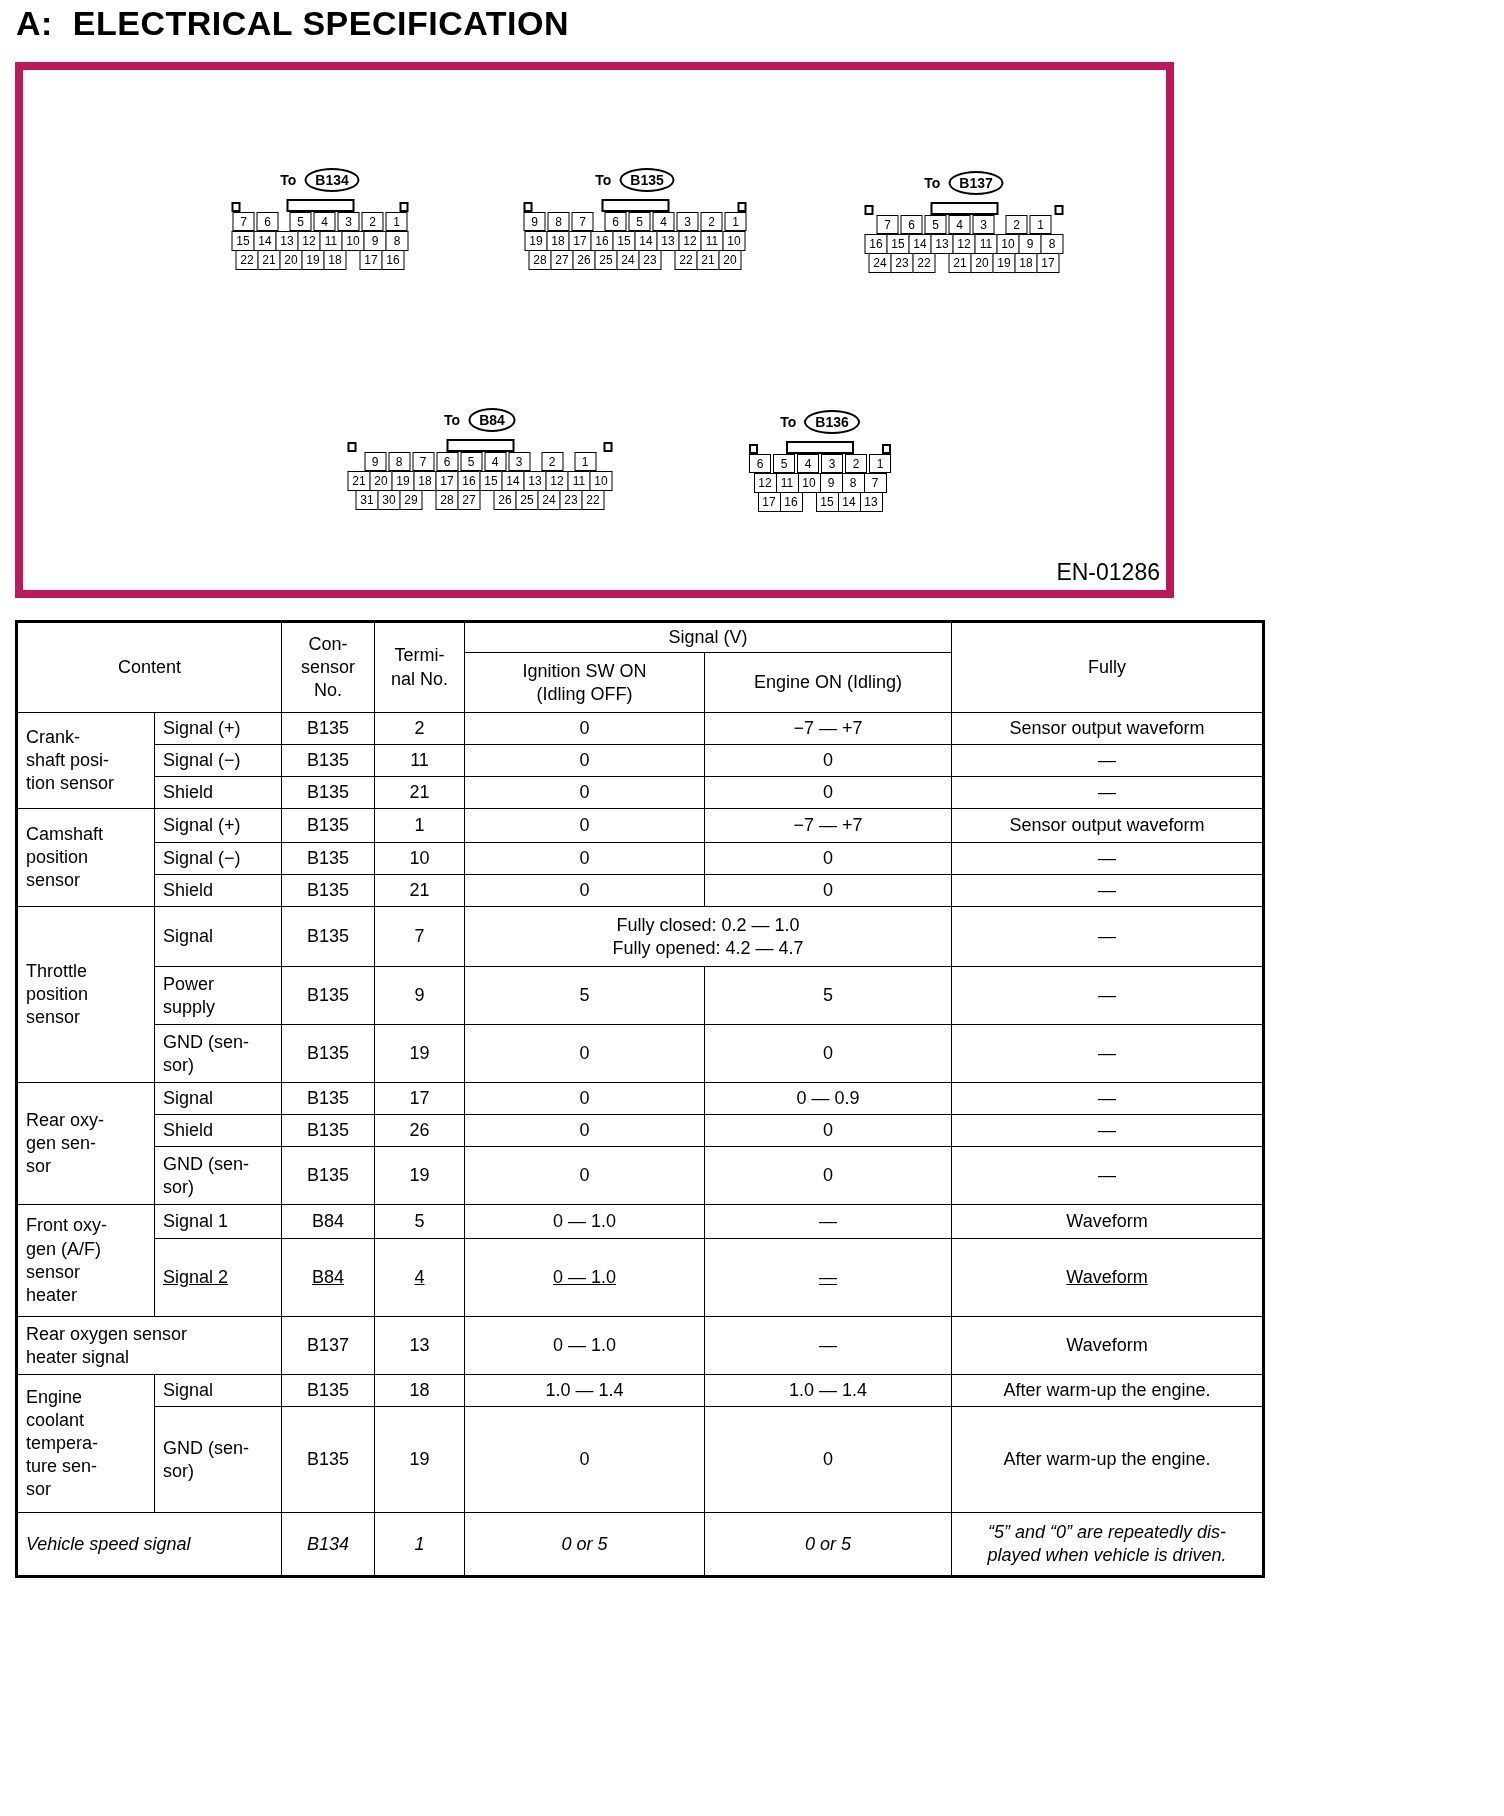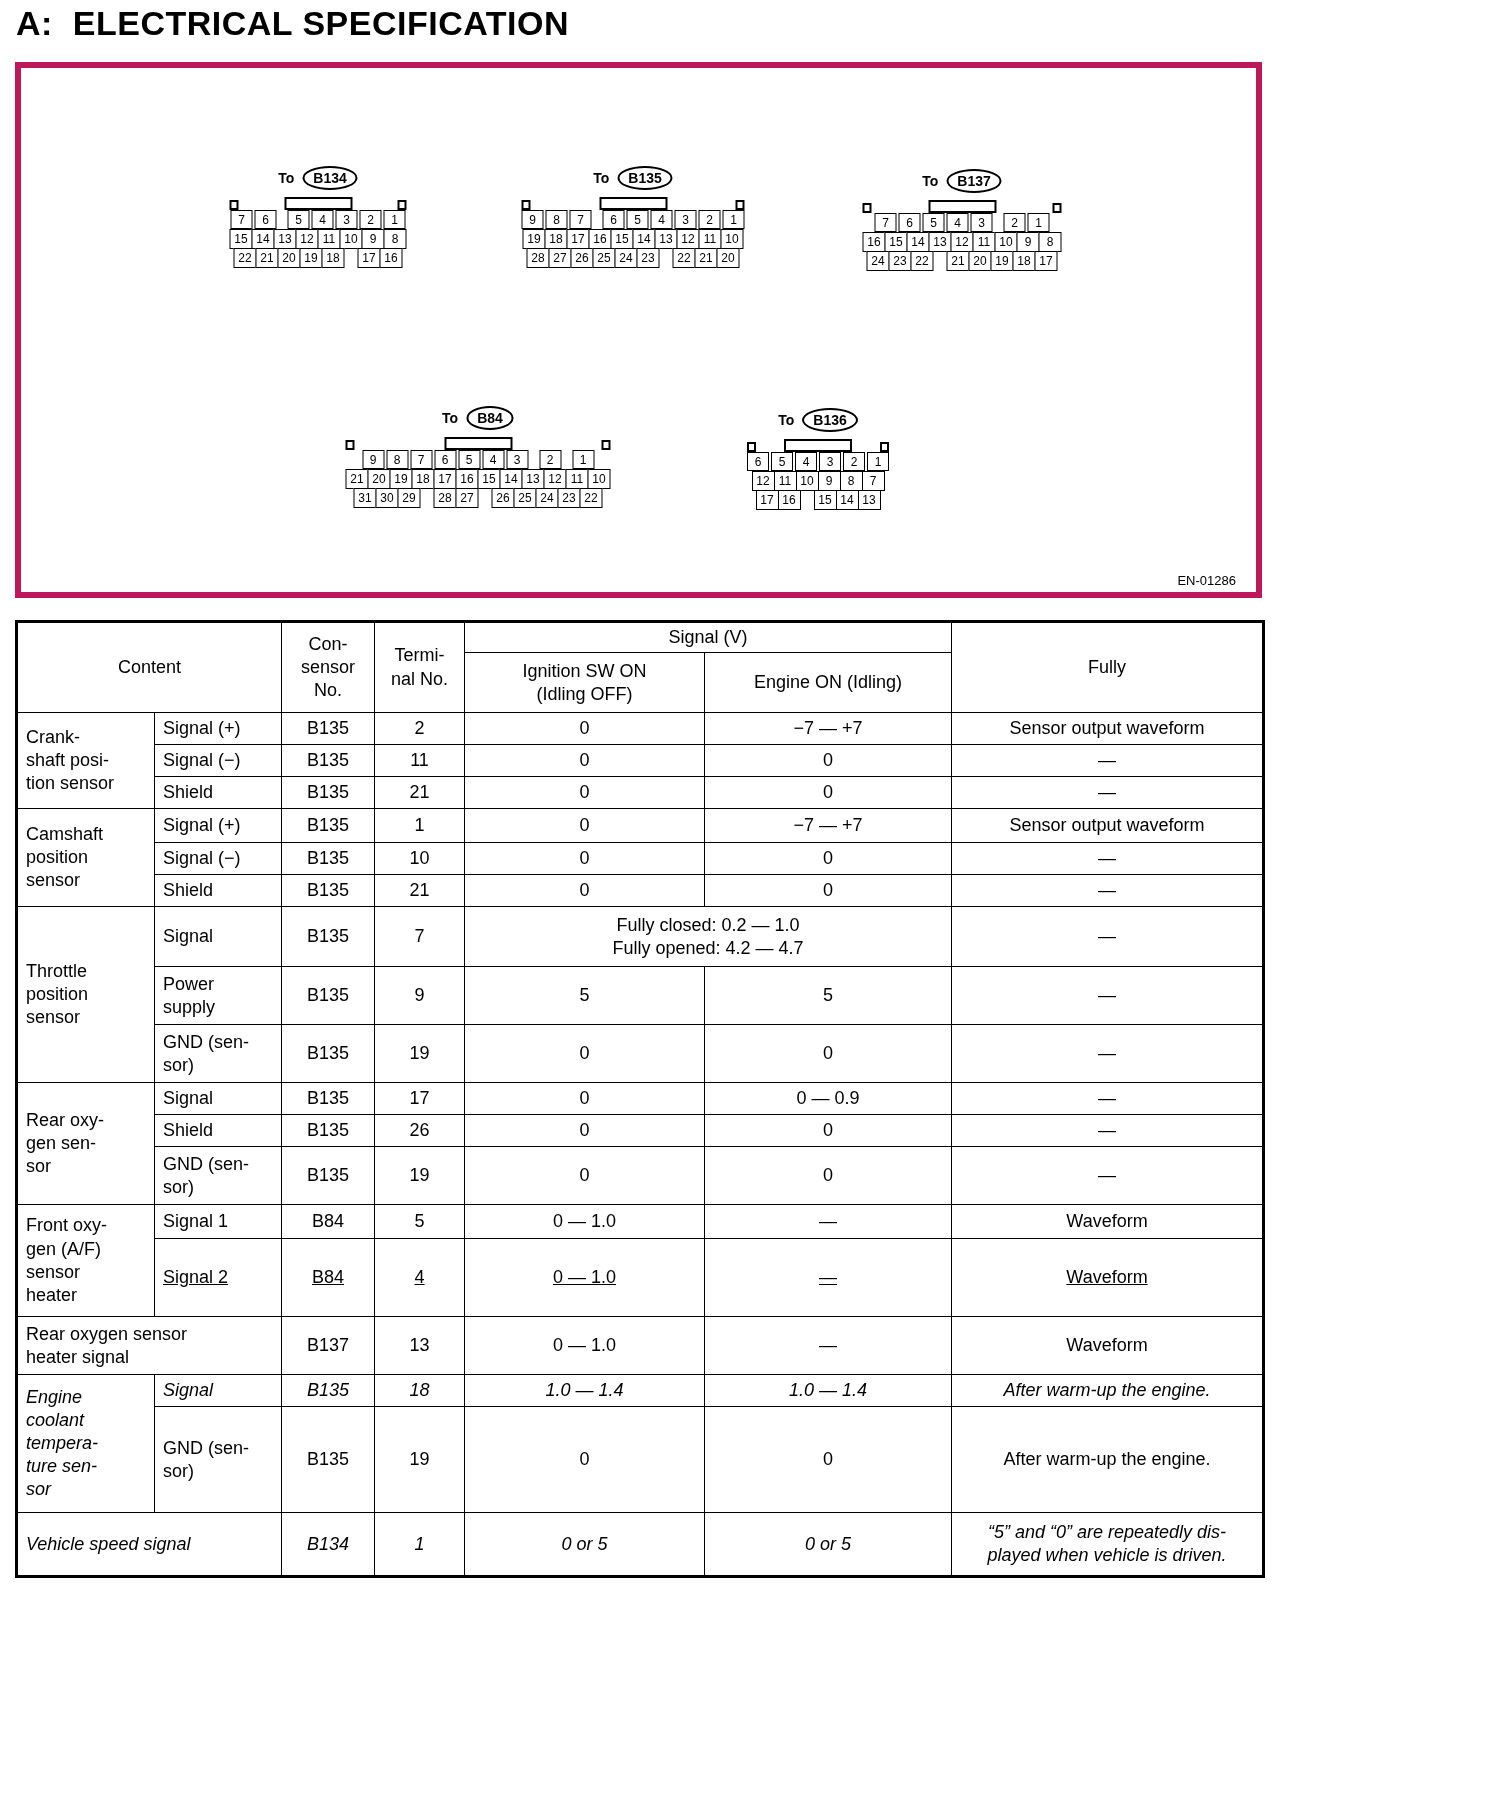--- a/index.html
+++ b/index.html
@@ -6,24 +6,24 @@
   html, body { background:#ffffff; }
   body {
     width:1504px; height:1816px; position:relative;
     font-family:"Liberation Sans", sans-serif; color:#000;
   }
   .page-title {
     position:absolute; left:16px; top:4px;
     font-size:34px; font-weight:bold; white-space:pre; letter-spacing:0.5px;
   }
   .figure-box {
-    position:absolute; left:15px; top:62px; width:1247px; height:536px;
-    border:6px solid #be185d; background:#fff;
-  }
-  .figure-code { position:absolute; right:20px; bottom:4px; font-size:13px; }
+    position:absolute; left:15px; top:62px; width:1159px; height:536px;
+    border:8px solid #be185d; background:#fff;
+  }
+  .figure-code { position:absolute; right:6px; bottom:4px; font-size:23px; }
 
   
   .connector {
     position:absolute; transform:translateX(-50%);
     display:flex; flex-direction:column; align-items:center;
   }
   .conn-header { display:flex; align-items:center; gap:8px; margin-bottom:7px; }
   .to-label { font-size:14px; font-weight:bold; }
   .conn-oval {
     display:inline-block; border:2px solid #000; border-radius:50%;
@@ -507,21 +507,21 @@
         </tr>
         <tr style="height: 58px;">
           <td colspan="2" class="left">Rear oxygen sensor
 heater signal</td>
           <td>B137</td>
           <td>13</td>
           <td>0 — 1.0</td>
           <td>—</td>
           <td>Waveform</td>
         </tr>
-        <tr style="height: 32px; font-style: italic;">
+        <tr style="height: 32px;">
           <td rowspan="2" class="left">Engine
 coolant
 tempera-
 ture sen-
 sor</td>
           <td class="left">Signal</td>
           <td>B135</td>
           <td>18</td>
           <td>1.0 — 1.4</td>
           <td>1.0 — 1.4</td>

